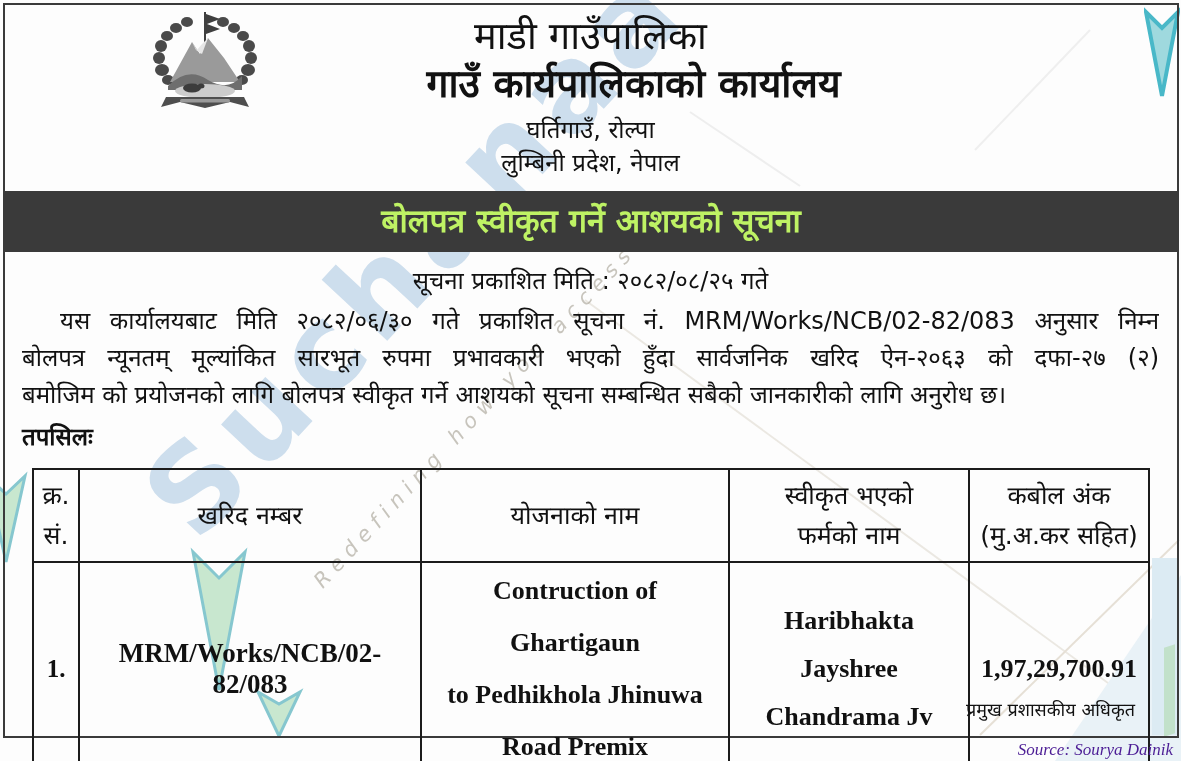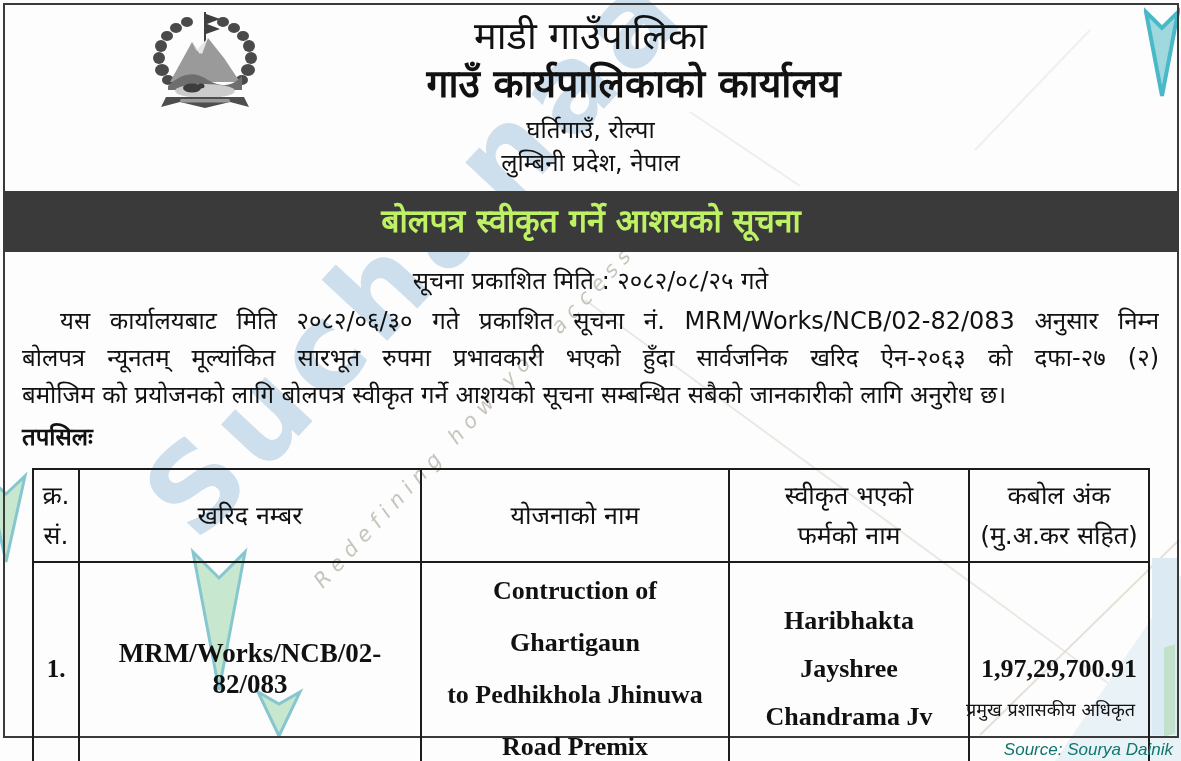--- a/index.html
+++ b/index.html
@@ -72,21 +72,21 @@
   .ser{font-family:"Liberation Serif",serif;font-weight:bold;}
   .cell-sn{font-size:25px;}
   .cell-proc{font-size:27px;}
   .cell-proj{font-size:26px;line-height:52px;white-space:pre-line;}
   .cell-firm{font-size:26px;line-height:48px;white-space:pre-line;}
   .cell-amt{font-size:26px;}
   
   .signature{position:absolute;right:46px;top:697px;font-size:18px;}
   .source{
     position:absolute;right:8px;top:740px;font-size:17px;font-style:italic;
-    font-family:Liberation Sans, sans-serif;color:#0f766e;
+    font-family:Liberation Serif, serif;color:#4c1d95;
   }
 </style>
 </head>
 <body>
 
 <div class="page">
 
   <div class="decor">
     <svg class="faint-lines" width="1181" height="761">
       <line x1="585" y1="300" x2="1179" y2="735" stroke="#ebe8e2" stroke-width="2"></line>

